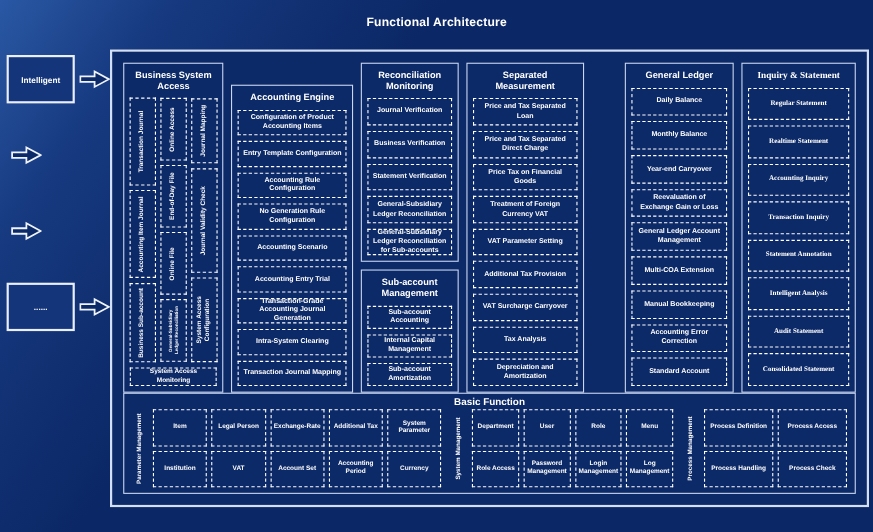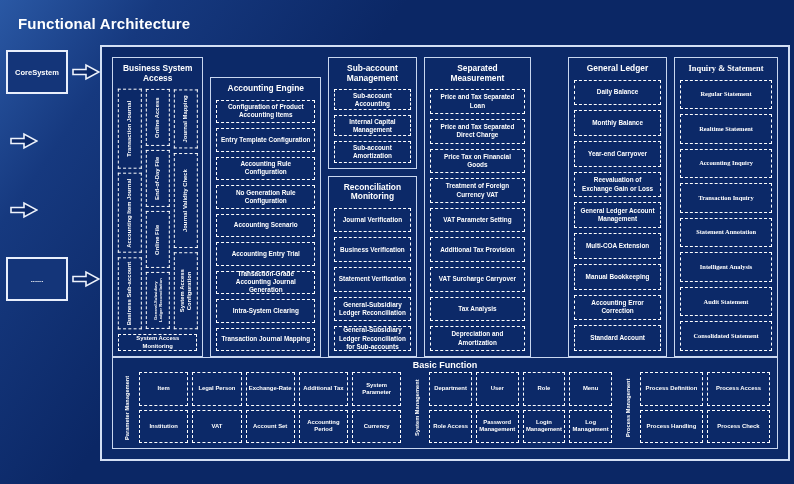--- a/index.html
+++ b/index.html
@@ -2,22 +2,22 @@
 <html><head>
 <meta charset="utf-8">
 <style>
   html,body{margin:0;padding:0;}
   body{
     width:794px;height:484px;overflow:hidden;
     font-family:"Liberation Sans",sans-serif;color:#fff;
     background:linear-gradient(125deg,#2a58a4 0%,#16397f 14%,#0b2765 36%,#0b2765 100%);
   }
   .page{position:relative;width:794px;height:484px;}
-  .title{position:absolute;top:15px;left:18px;right:0;
-    font-size:15px;font-weight:bold;letter-spacing:.2px;}
+  .title{position:absolute;top:15px;left:0;right:0;text-align:center;
+    font-size:11px;font-weight:bold;letter-spacing:.2px;}
 
   
   .left-rail{position:absolute;left:6px;top:50px;width:94px;
     display:flex;flex-direction:column;gap:25px;}
   .src-row{display:flex;align-items:center;height:44px;}
   .src-box{width:62px;height:44px;border:2px solid #e9effc;background:#143579;
     display:flex;align-items:center;justify-content:center;text-align:center;
     font-size:7.5px;font-weight:bold;line-height:1.2;padding:2px;box-sizing:border-box;}
   .arrow{margin-left:4px;flex:none;}
 
@@ -66,21 +66,21 @@
 </style>
 </head>
 <body>
 
 <div class="page">
   <div class="title">Functional Architecture</div>
 
   <div class="left-rail">
       <div class="src-row">
       <div class="src-box">
-        <span>CoreSystem</span>
+        <span>Intelligent</span>
       </div>
       <svg class="arrow" width="28" height="18" viewBox="0 0 28 18">
         <path d="M1 6.5 h13 v-4.5 l13 7 -13 7 v-4.5 h-13 z" fill="#0c2968" stroke="#eef3fc" stroke-width="1.6"></path>
       </svg>
     </div>
       <div class="src-row">
       <svg class="arrow" width="28" height="18" viewBox="0 0 28 18">
         <path d="M1 6.5 h13 v-4.5 l13 7 -13 7 v-4.5 h-13 z" fill="#0c2968" stroke="#eef3fc" stroke-width="1.6"></path>
       </svg>
     </div>
@@ -134,36 +134,36 @@
             <div class="item">No Generation Rule Configuration</div>
             <div class="item">Accounting Scenario</div>
             <div class="item">Accounting Entry Trial</div>
             <div class="item">Transaction-Grade Accounting Journal Generation</div>
             <div class="item">Intra-System Clearing</div>
             <div class="item">Transaction Journal Mapping</div>
           </div>
       </div>
 
       <div class="colstack w-stack">
-        <div class="col sub">
-          <div class="col-title">Sub-account Management</div>
-          <div class="items">
-              <div class="item">Sub-account Accounting</div>
-              <div class="item">Internal Capital Management</div>
-              <div class="item">Sub-account Amortization</div>
-            </div>
-        </div>
         <div class="col recon">
           <div class="col-title">Reconciliation Monitoring</div>
           <div class="items">
               <div class="item">Journal Verification</div>
               <div class="item">Business Verification</div>
               <div class="item">Statement Verification</div>
               <div class="item">General-Subsidiary Ledger Reconciliation</div>
               <div class="item">General-Subsidiary Ledger Reconciliation for Sub-accounts</div>
+            </div>
+        </div>
+        <div class="col sub">
+          <div class="col-title">Sub-account Management</div>
+          <div class="items">
+              <div class="item">Sub-account Accounting</div>
+              <div class="item">Internal Capital Management</div>
+              <div class="item">Sub-account Amortization</div>
             </div>
         </div>
       </div>
 
       <div class="col w-meas">
         <div class="col-title">Separated Measurement</div>
         <div class="items">
             <div class="item">Price and Tax Separated Loan</div>
             <div class="item">Price and Tax Separated Direct Charge</div>
             <div class="item">Price Tax on Financial Goods</div>

